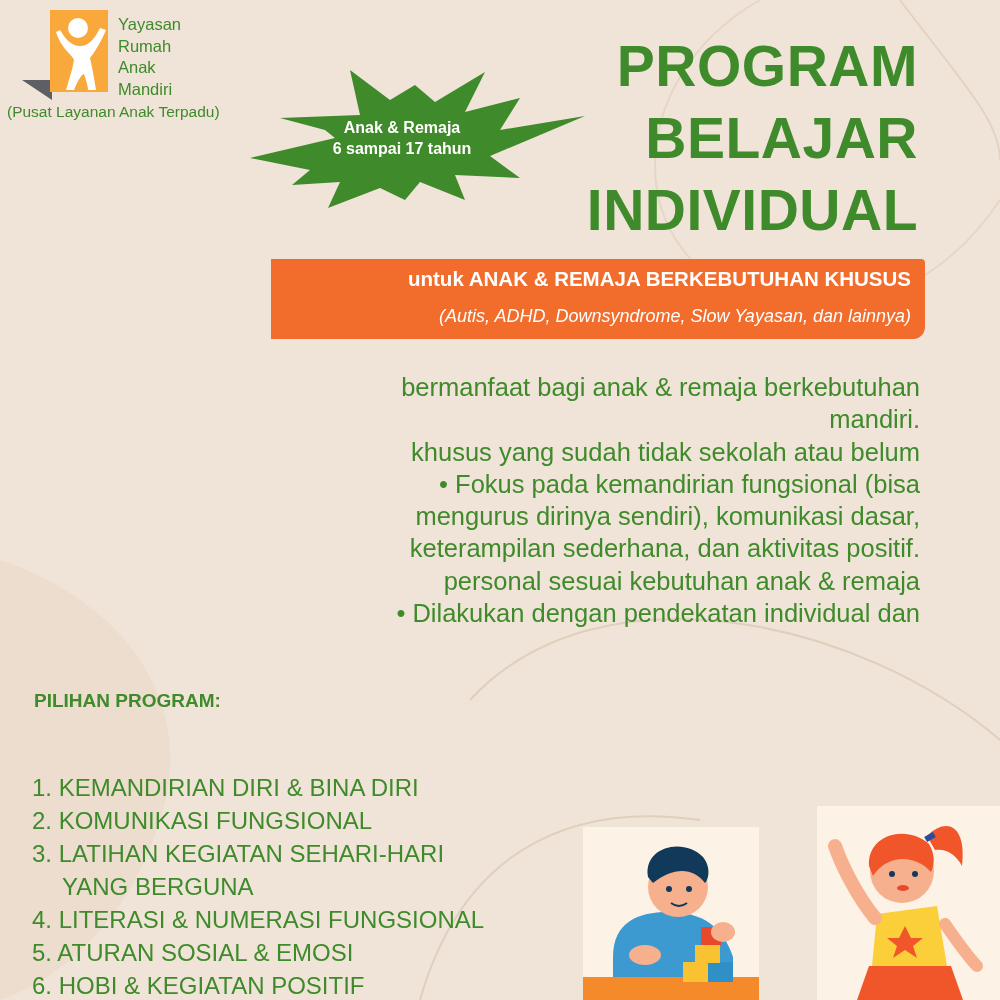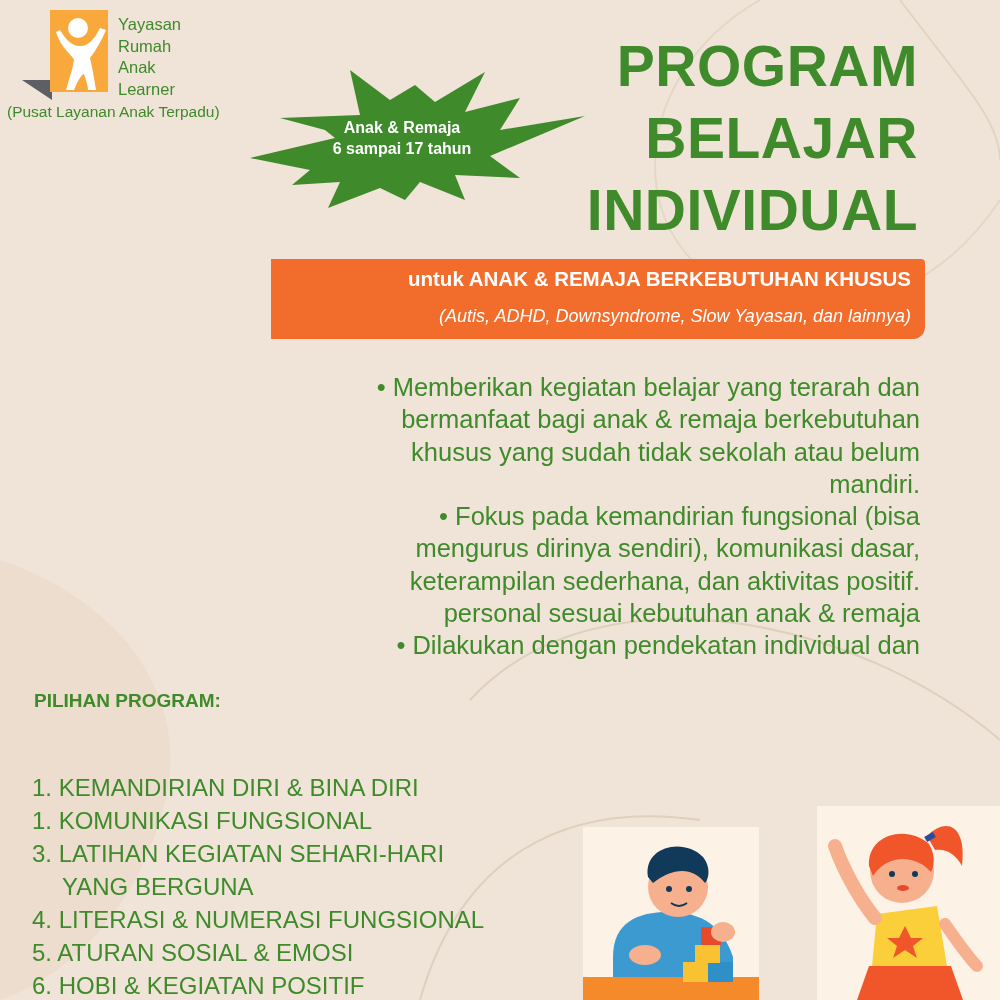--- a/index.html
+++ b/index.html
@@ -37,21 +37,21 @@
 <svg class="logo" viewBox="0 0 90 90">
   <polygon points="0,70 30,70 30,90" fill="#5e5f64"></polygon>
   <rect x="28" y="0" width="58" height="82" fill="#f9a93b"></rect>
   <circle cx="56" cy="18" r="10" fill="#fff"></circle>
   <path d="M34 22 C 40 40, 50 44, 52 50 C 50 62, 46 72, 44 80 L 52 80 C 56 70, 60 64, 62 64 C 64 70, 66 76, 66 80 L 74 80 C 72 68, 70 56, 68 48 C 74 40, 80 30, 84 20 L 78 18 C 72 30, 66 36, 58 36 C 50 36, 44 30, 38 20 Z" fill="#fff"></path>
 </svg>
 <div class="logo-text">
   <div>Yayasan</div>
   <div>Rumah</div>
   <div>Anak</div>
-  <div>Learner</div>
+  <div>Mandiri</div>
 </div>
 <div class="logo-sub">(Pusat Layanan Anak Terpadu)</div>
 
 <svg class="burst" viewBox="0 0 350 150">
   <polygon fill="#3f8a2a" points="95,78 10,98 70,110 52,125 100,122 88,148 140,128 165,140 180,122 225,140 215,115 280,118 250,96 345,56 260,70 280,38 225,52 245,12 195,42 175,25 150,40 110,10 120,55 40,58 85,70"></polygon>
 </svg>
 <div class="burst-text">
   <div>Anak &amp; Remaja</div>
   <div>6 sampai 17 tahun</div>
 </div>
@@ -61,35 +61,34 @@
   <div>BELAJAR</div>
   <div>INDIVIDUAL</div>
 </div>
 
 <div class="banner">
   <div class="banner-1">untuk ANAK &amp; REMAJA BERKEBUTUHAN KHUSUS</div>
   <div class="banner-2">(Autis, ADHD, Downsyndrome, Slow Yayasan, dan lainnya)</div>
 </div>
 
 <div class="bullets">
-  <p>• Memberikan kegiatan belajar yang terarah dan</p>
   <p>bermanfaat bagi anak &amp; remaja berkebutuhan</p>
+  <p>mandiri.</p>
   <p>khusus yang sudah tidak sekolah atau belum</p>
-  <p>mandiri.</p>
   <p>• Fokus pada kemandirian fungsional (bisa</p>
   <p>mengurus dirinya sendiri), komunikasi dasar,</p>
   <p>keterampilan sederhana, dan aktivitas positif.</p>
   <p>personal sesuai kebutuhan anak &amp; remaja</p>
   <p>• Dilakukan dengan pendekatan individual dan</p>
 </div>
 
 <div class="prog-h">PILIHAN PROGRAM:</div>
 <div class="prog-list">
   <div>1. KEMANDIRIAN DIRI &amp; BINA DIRI</div>
-  <div>1. KOMUNIKASI FUNGSIONAL</div>
+  <div>2. KOMUNIKASI FUNGSIONAL</div>
   <div>3. LATIHAN KEGIATAN SEHARI-HARI</div>
   <div class="indent">YANG BERGUNA</div>
   <div>4. LITERASI &amp; NUMERASI FUNGSIONAL</div>
   <div>5. ATURAN SOSIAL &amp; EMOSI</div>
   <div>6. HOBI &amp; KEGIATAN POSITIF</div>
 </div>
 
 <div class="illus1">
   <svg width="176" height="173" viewBox="0 0 176 173">
     <path d="M30 130 C 30 95, 55 85, 85 85 C 120 85, 140 100, 150 130 L 150 173 L 30 173 Z" fill="#3d9ad1"></path>

